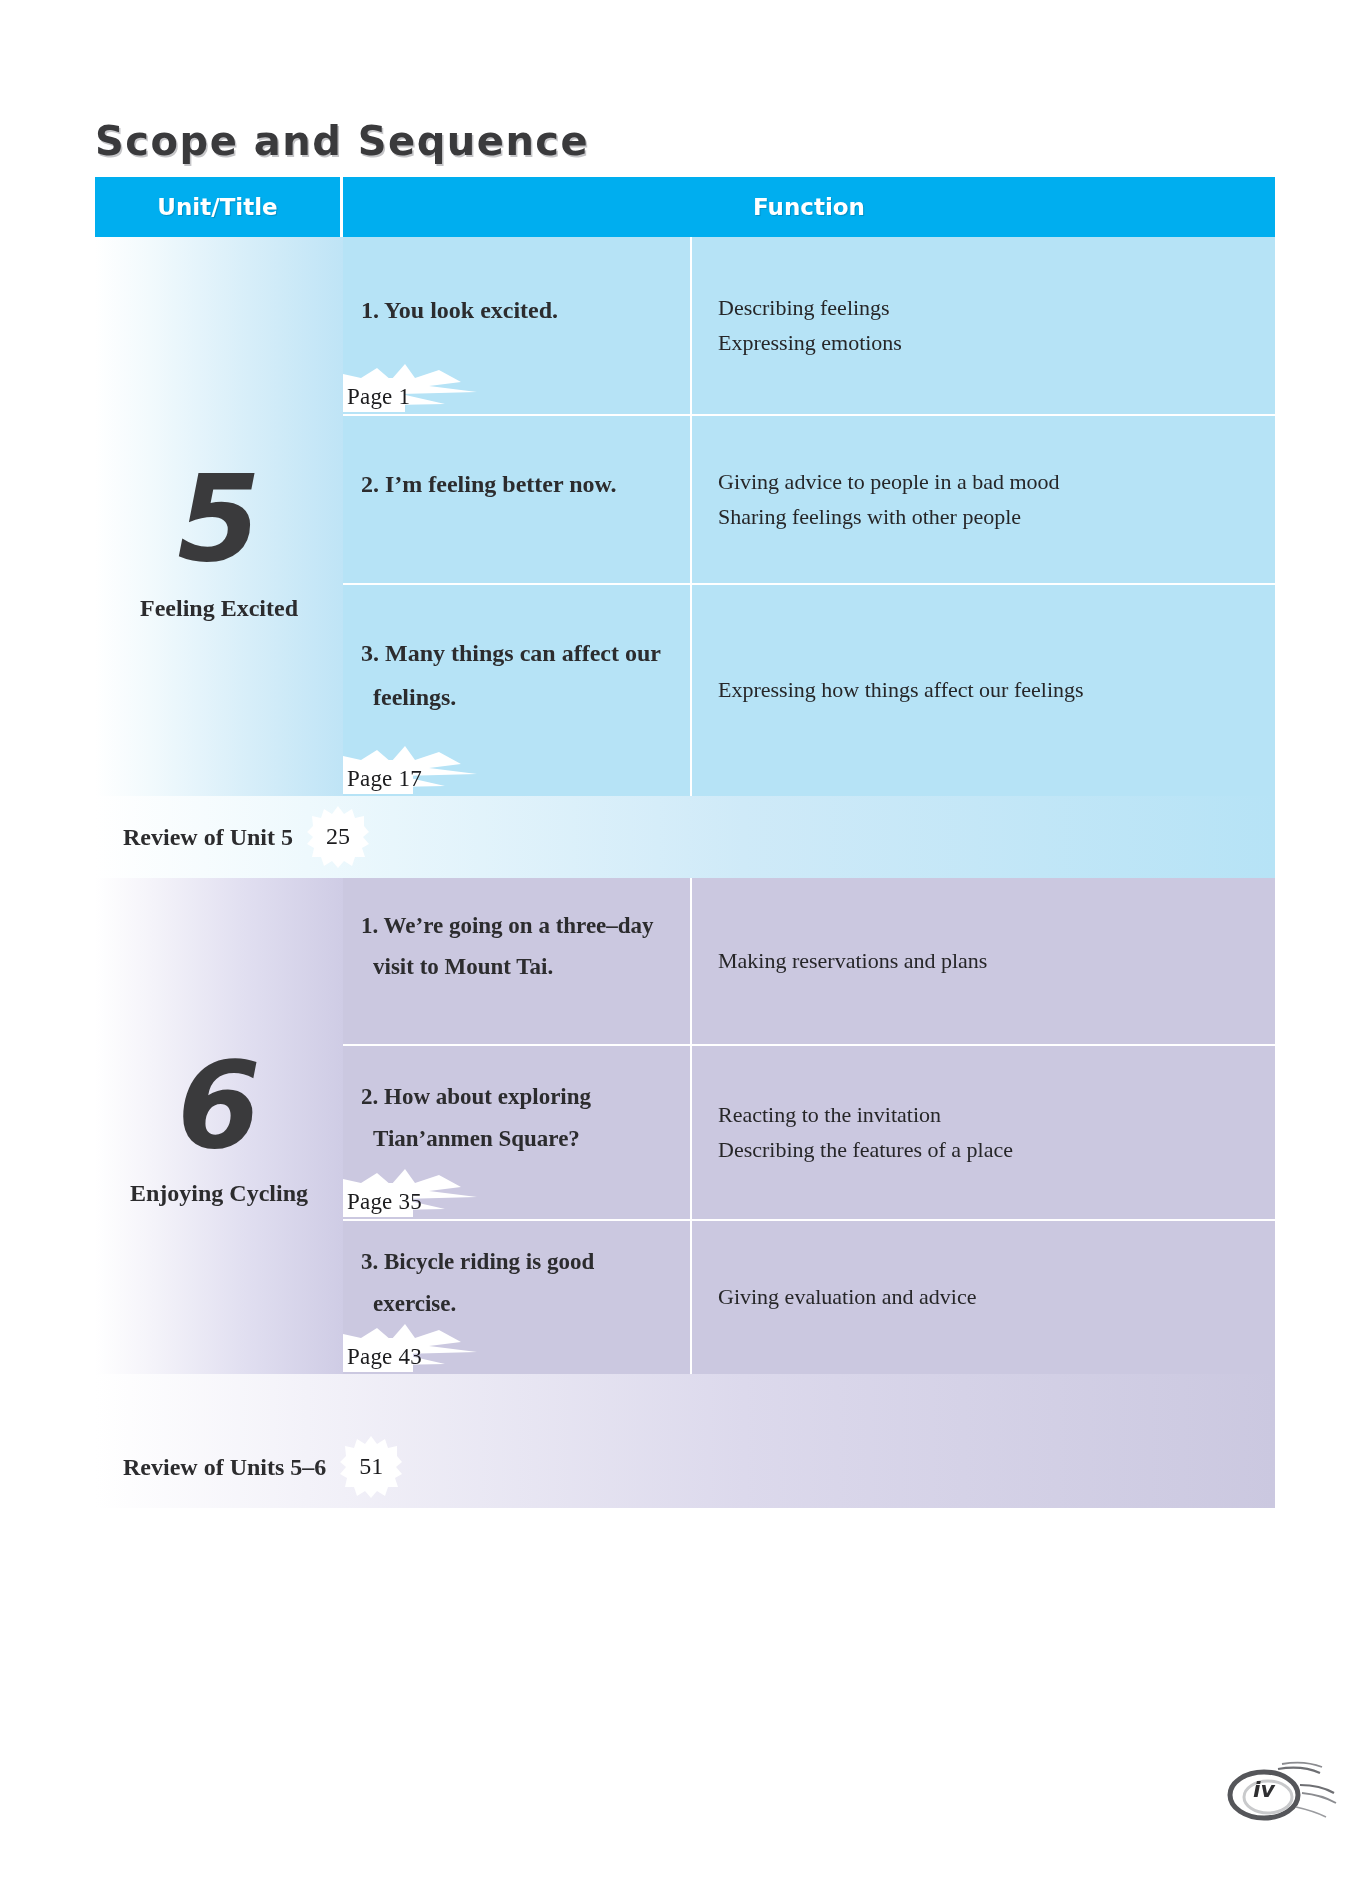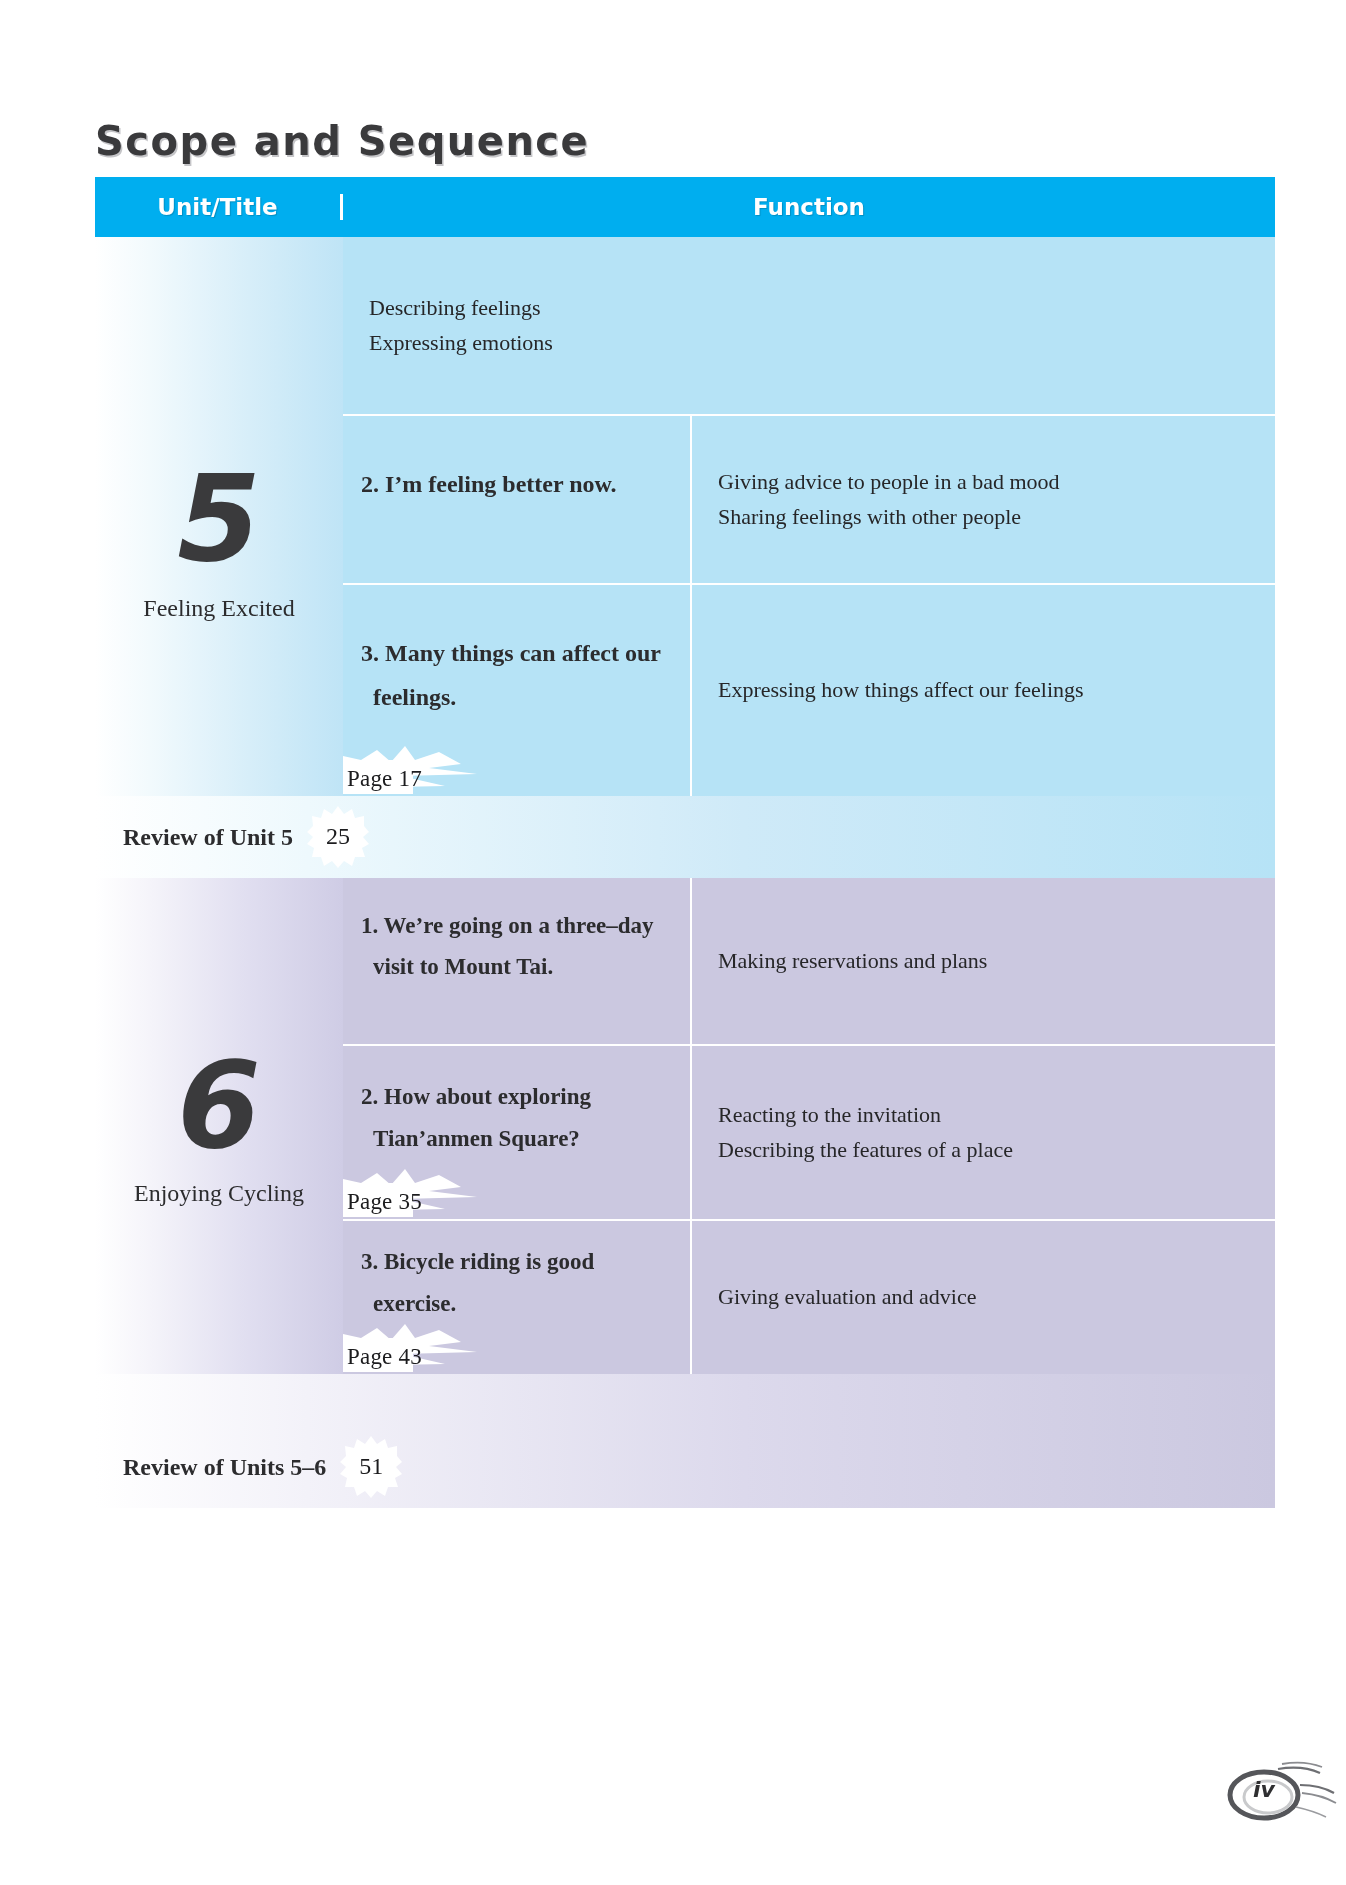--- a/index.html
+++ b/index.html
@@ -39,21 +39,20 @@
     left: 95px;
     top: 177px;
     width: 1180px;
   }
 
   
   .thead {
     display: flex;
     height: 60px;
     background: #00aeef;
-    align-items: center;
   }
   .th {
     display: flex;
     align-items: center;
     justify-content: center;
     color: #ffffff;
     font-family: "DejaVu Sans", sans-serif;
     font-weight: bold;
     font-size: 23px;
     text-shadow: 1px 1px 1px rgba(0,0,0,0.18);
@@ -85,21 +84,21 @@
     color: #3a3a3c;
   }
   .unit-5 .unit-number { top: 222px; }
   .unit-6 .unit-number { top: 168px; }
 
   .unit-name {
     position: absolute;
     left: 0; right: 0;
     text-align: center;
     font-family: "Liberation Serif", serif;
-    font-weight: normal;
+    font-weight: bold;
     font-size: 24px;
     color: #2c2c2e;
   }
   .unit-5 .unit-name { top: 358px; }
   .unit-6 .unit-name { top: 302px; }
 
   .rows-cell { flex: 1; }
 
   
   .lesson-row {
@@ -256,20 +255,30 @@
     </div>
 
     <div class="unit-block unit-5">
       <div class="unit-cell">
         <div class="unit-number">5</div>
         <div class="unit-name">Feeling Excited</div>
       </div>
       <div class="rows-cell">
 
         <div class="lesson-row" style="height:179px">
+          <div class="topic-cell">
+            <div class="topic-text">1. You look excited.</div>
+            <div class="page-ribbon">
+              <svg viewBox="0 0 200 52" preserveAspectRatio="none">
+                <polygon fill="#ffffff" points="0,14 18,18 34,8 48,20 62,4 72,18 96,10 118,22 86,26 134,32 58,34 102,44 0,46"></polygon>
+                <rect fill="#ffffff" x="0" y="18" width="62" height="34"></rect>
+              </svg>
+              <div class="page-label">Page 1</div>
+            </div>
+          </div>
           <div class="function-cell">
             <div class="function-text">
               <div>Describing feelings</div>
               <div>Expressing emotions</div>
             </div>
           </div>
         </div>
 
         <div class="lesson-row" style="height:169px">
           <div class="topic-cell">

